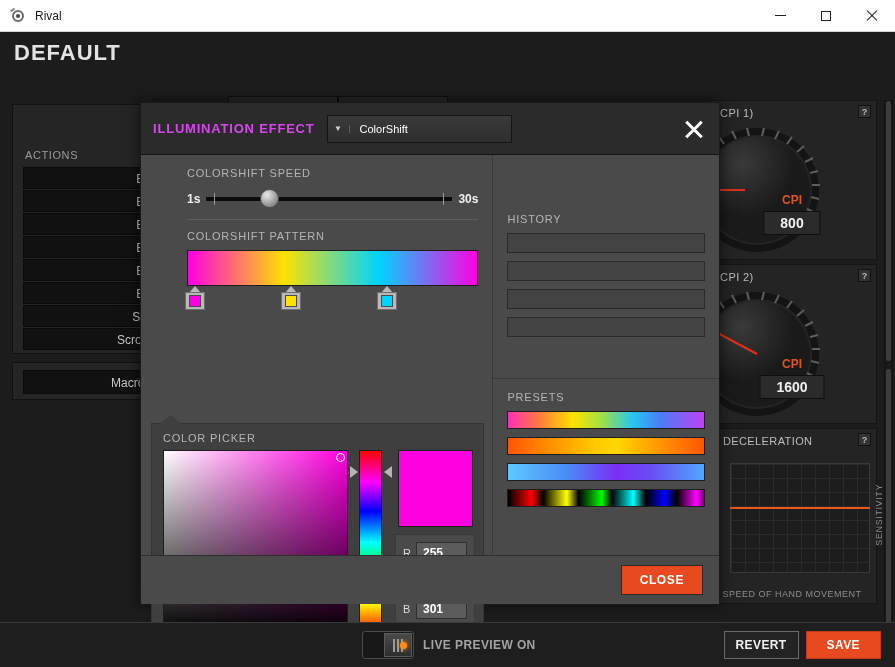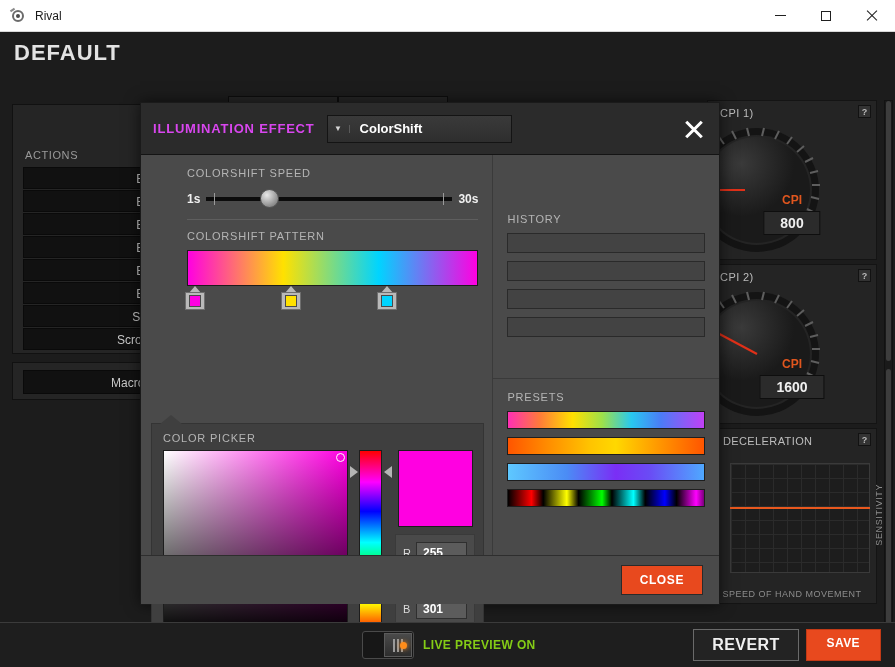--- a/index.html
+++ b/index.html
@@ -206,21 +206,21 @@
   }
   .effect-select {
     margin-left: 12px; width: 185px; height: 28px;
     background: linear-gradient(#3a3a3a, #2e2e2e);
     border: 1px solid #141414; display: flex; align-items: center;
   }
   .sel-arrow {
     width: 22px; text-align: center; color: #d5d5d5; font-size: 8px;
     border-right: 1px solid #5a5a5a; line-height: 1;
   }
-  .sel-val { padding-left: 10px; font-size: 13px; color: #fff; font-weight: bold; }
+  .sel-val { padding-left: 10px; font-size: 11px; color: #fff; font-weight: normal; }
   .modal-x {
     margin-left: auto; margin-right: 14px; width: 22px; height: 22px;
     position: relative; cursor: pointer;
   }
   .modal-x::before, .modal-x::after {
     content:""; position:absolute; left:0; top:10px; width:22px; height:3px; background:#fff;
   }
   .modal-x::before { transform: rotate(45deg); }
   .modal-x::after { transform: rotate(-45deg); }
 
@@ -377,26 +377,26 @@
   .toggle .knob {
     position: absolute; right: 1px; top: 1px; width: 28px; height: 24px;
     background: linear-gradient(#4a4a4a, #2d2d2d); border: 1px solid #5a5a5a;
     display: flex; align-items: center; justify-content: center; gap: 2px;
   }
   .toggle .knob .gr { width: 2px; height: 13px; background: #9a9a9a; }
   .toggle .led {
     position: absolute; right: 6px; top: 10px; width: 7px; height: 7px;
     border-radius: 50%; background: #ff8c1a; box-shadow: 0 0 5px #ff8c1a;
   }
-  .preview-lbl { font-size: 12px; color: #84cc16; font-weight: bold; letter-spacing: .4px; }
+  .preview-lbl { font-size: 12px; color: #a3a3a3; font-weight: bold; letter-spacing: .4px; }
 
   .foot-right { margin-left: auto; display: flex; gap: 7px; margin-right: 14px; }
   .revert-btn {
     background: #232323; border: 1px solid #6a6a6a; color: #f0f0f0;
-    font-weight: bold; font-size: 16px; padding: 6px 18px; letter-spacing: .4px;
+    font-weight: bold; font-size: 12px; padding: 6px 11px; letter-spacing: .4px;
   }
   .save-btn {
     background: #e8491e; border: 1px solid #c23a16; color: #fff;
     font-weight: bold; font-size: 12px; padding: 6px 20px; letter-spacing: .4px;
   }
 </style>
 </head>
 <body>
 
 <div id="app">

